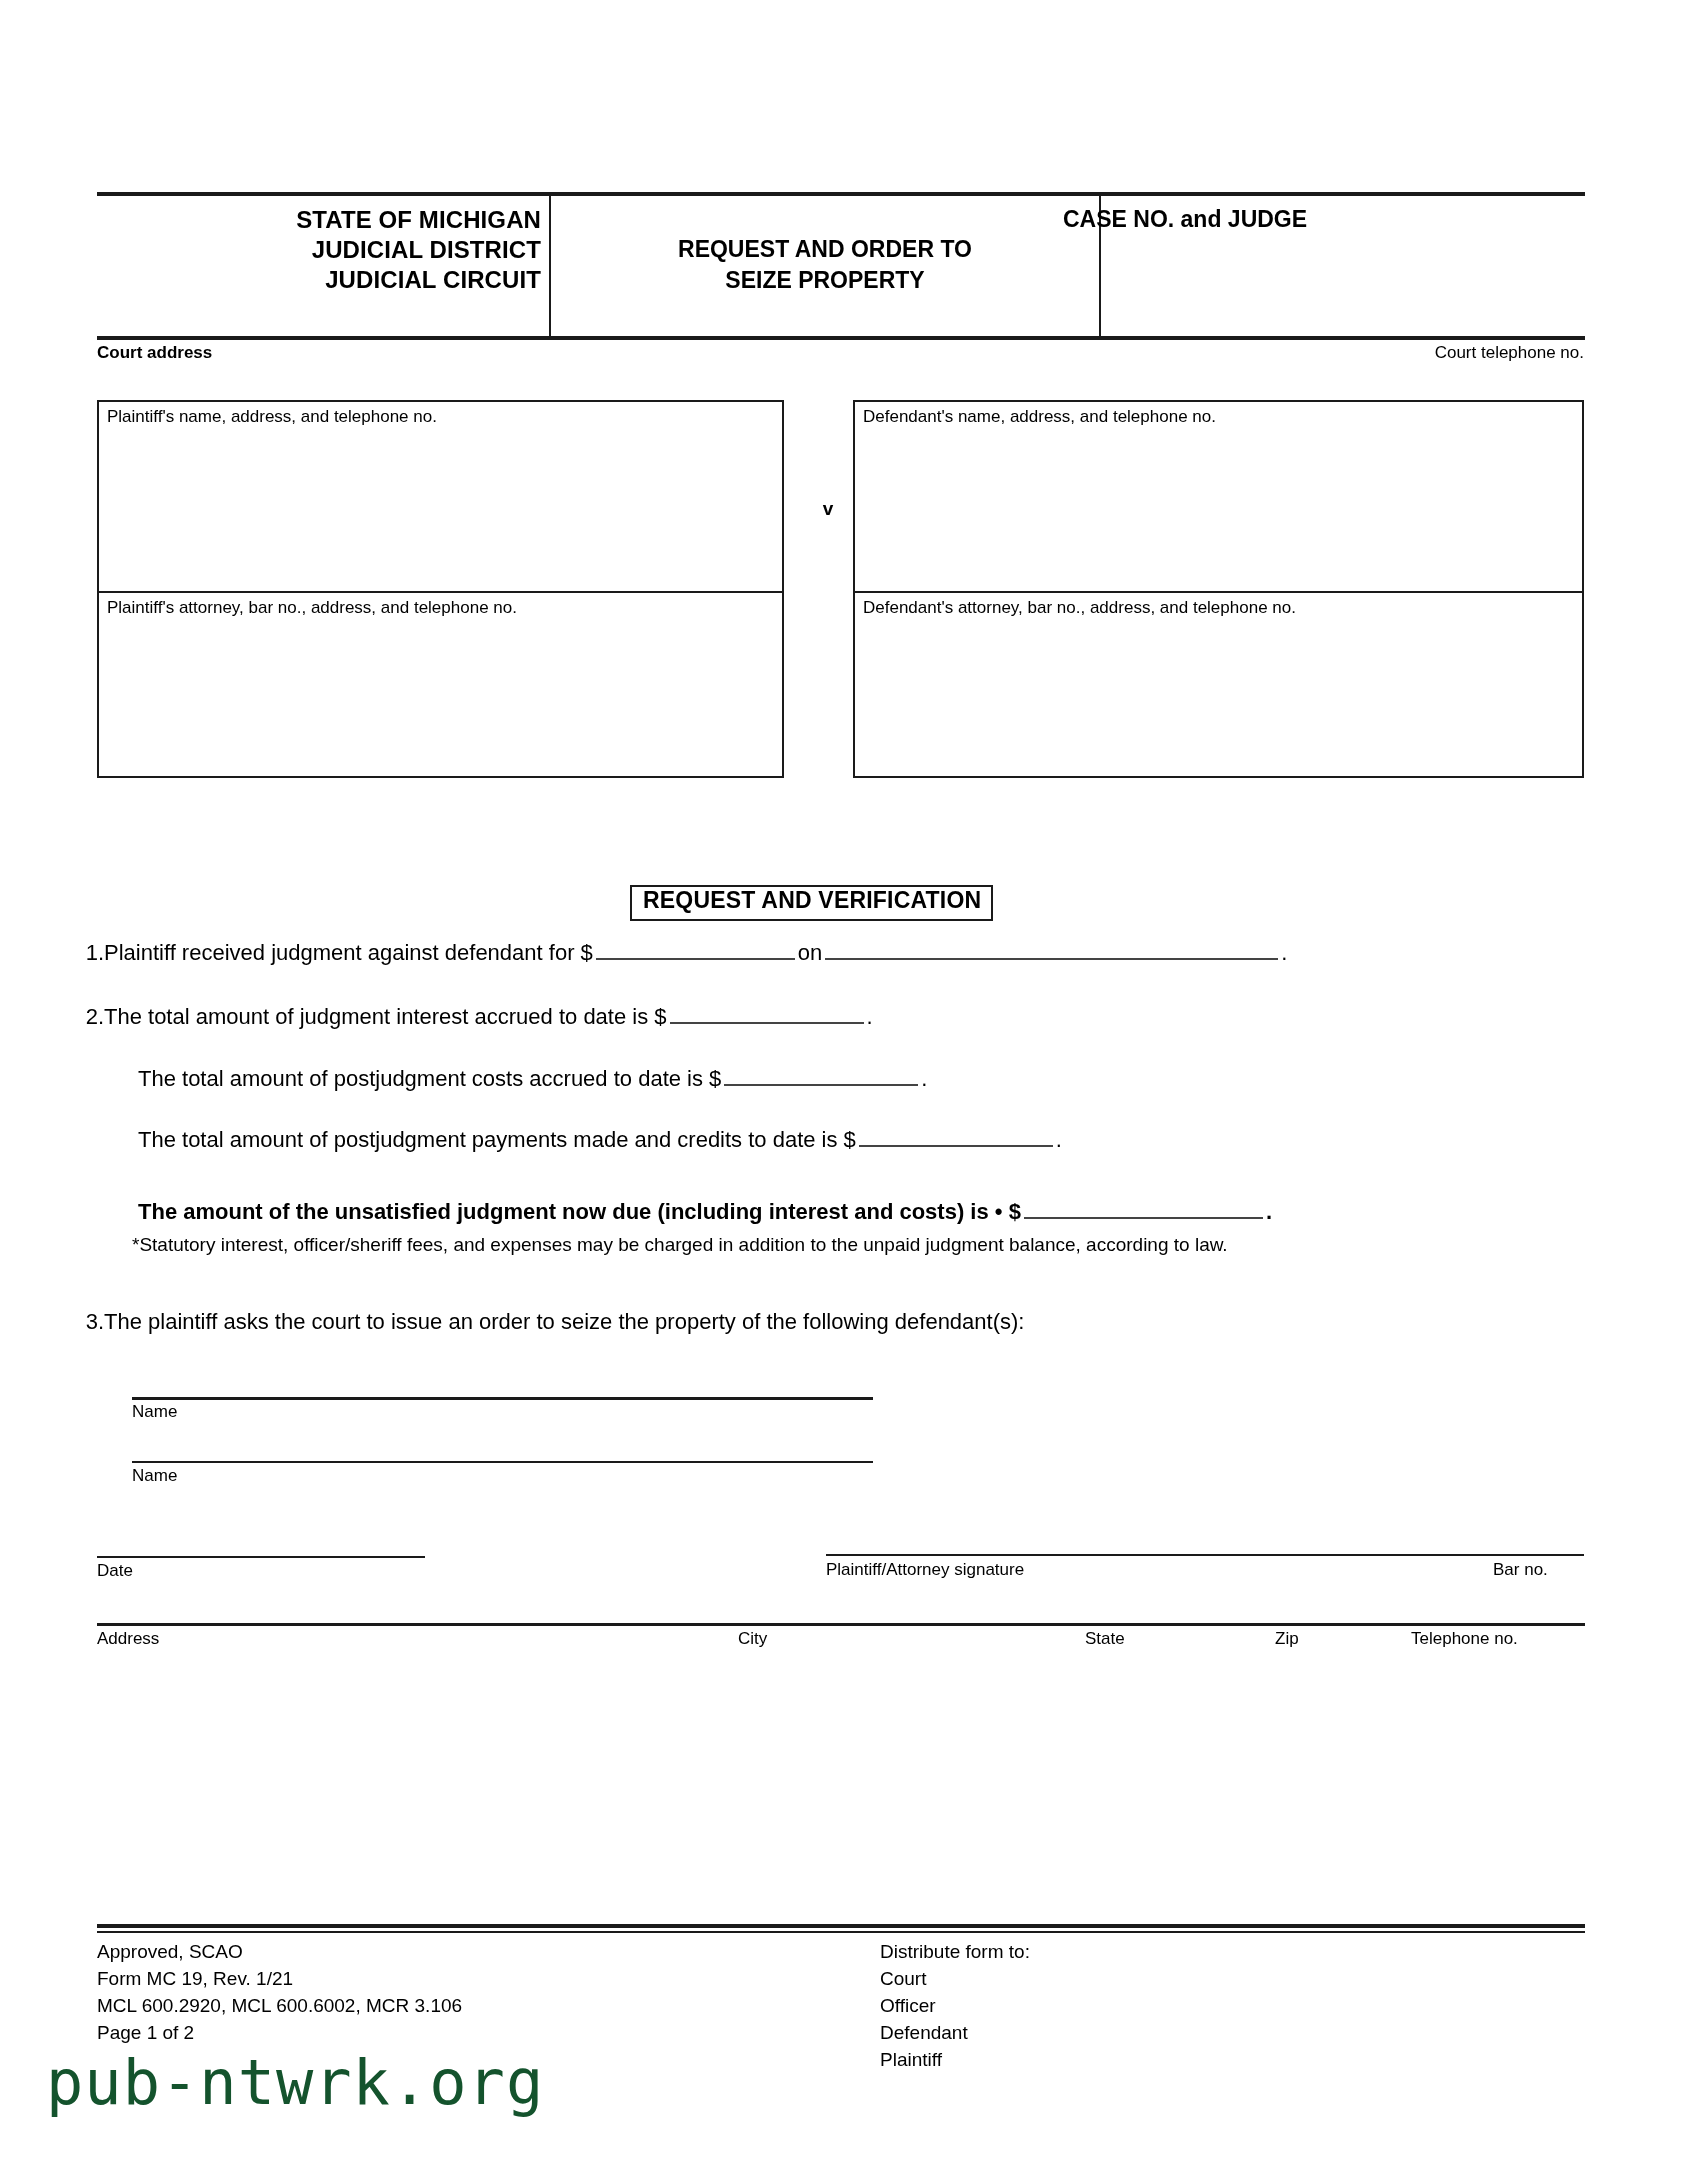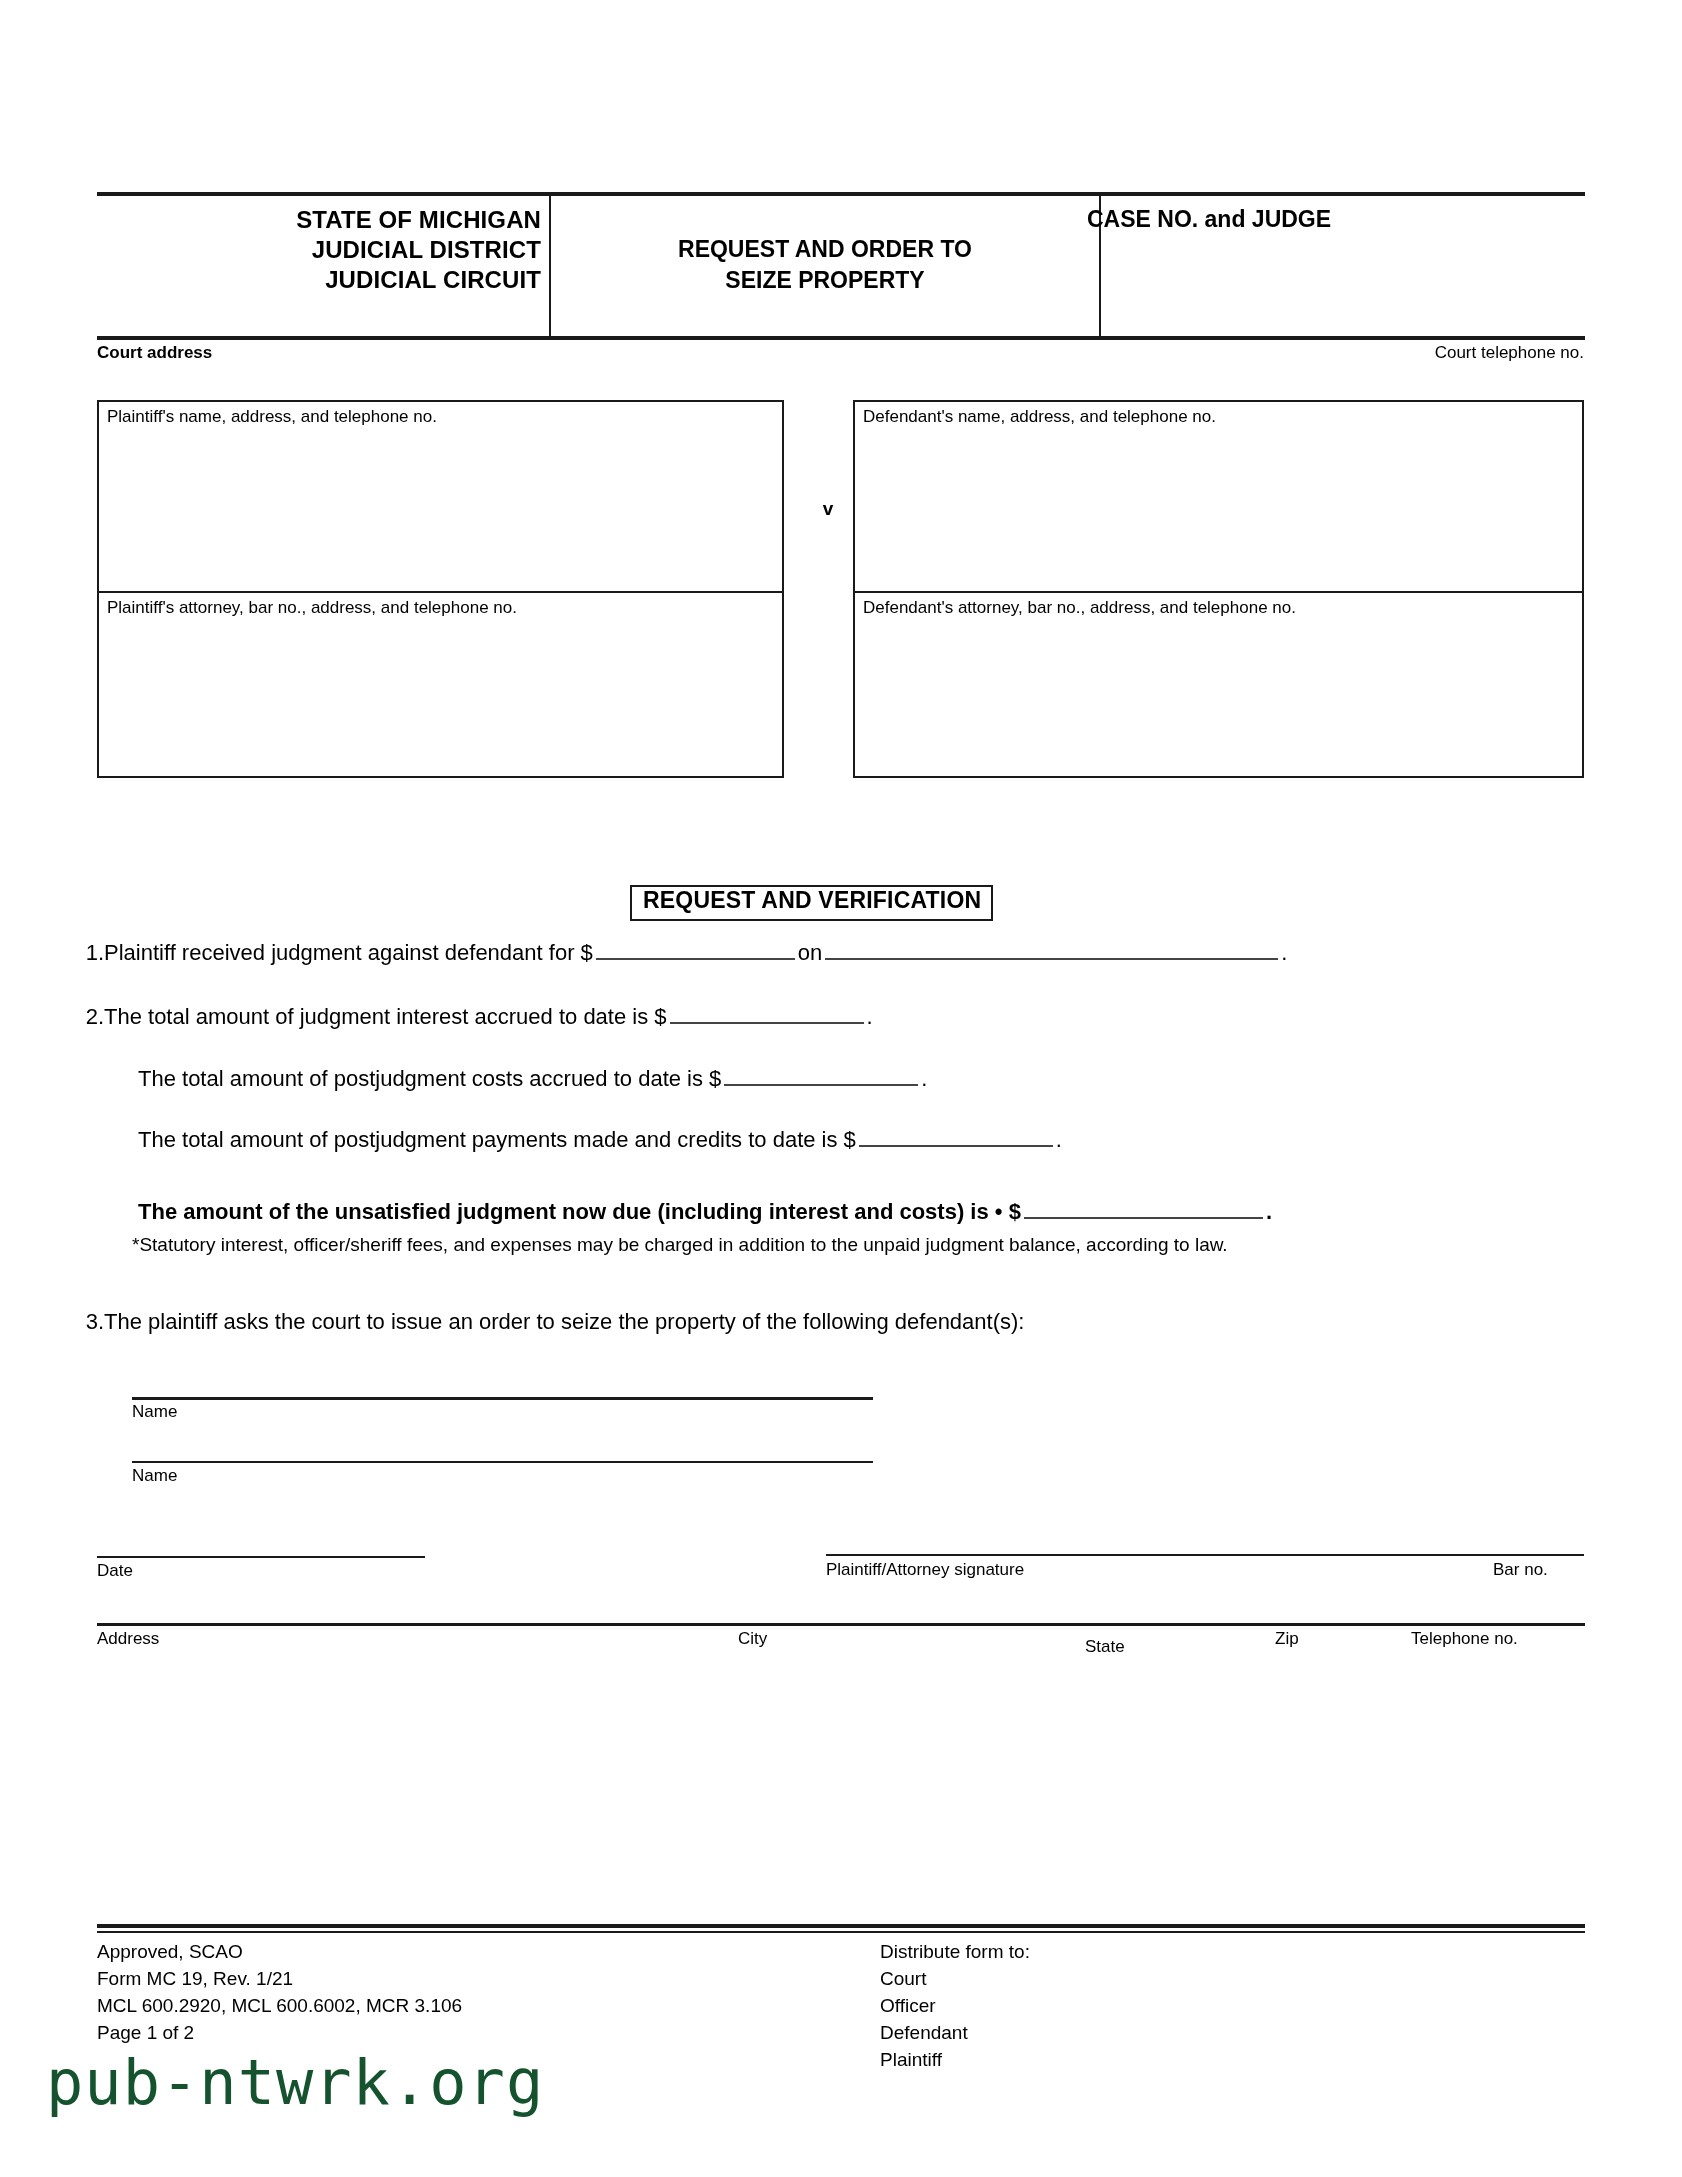--- a/index.html
+++ b/index.html
@@ -62,21 +62,21 @@
     text-align: center;
     padding-top: 38px;
   }
   #header-cell-title .line {
     font-size: 23px;
     font-weight: bold;
     line-height: 31px;
   }
   #header-cell-case {
     position: absolute;
-    left: 972px; top: 0;
+    left: 948px; top: 0;
     width: 484px;
     height: 142px;
     box-sizing: border-box;
     padding-left: 18px;
     padding-top: 9px;
   }
   #header-cell-case .line {
     font-size: 23px;
     font-weight: bold;
     line-height: 28px;
@@ -209,21 +209,21 @@
 
   #date-line        { left: 97px;  top: 1556px; width: 328px; height: 2px; }
   #date-cap         { left: 97px;  top: 1561px; }
   #signature-line   { left: 826px; top: 1554px; width: 758px; height: 2px; }
   #signature-cap    { left: 826px; top: 1560px; }
   #barno-cap        { left: 1493px; top: 1560px; }
 
   #address-line     { left: 97px;  top: 1623px; width: 1488px; height: 3px; }
   #address-cap      { left: 97px;  top: 1629px; }
   #city-cap         { left: 738px; top: 1629px; }
-  #state-cap        { left: 1085px; top: 1629px; margin-top: 8px; }
+  #state-cap        { left: 1085px; top: 1629px; }
   #zip-cap          { left: 1275px; top: 1629px; }
   #telephone-cap    { left: 1411px; top: 1629px; }
 
   
   #footer-rule-thick {
     position: absolute;
     left: 97px;
     top: 1924px;
     width: 1488px;
     height: 4px;

